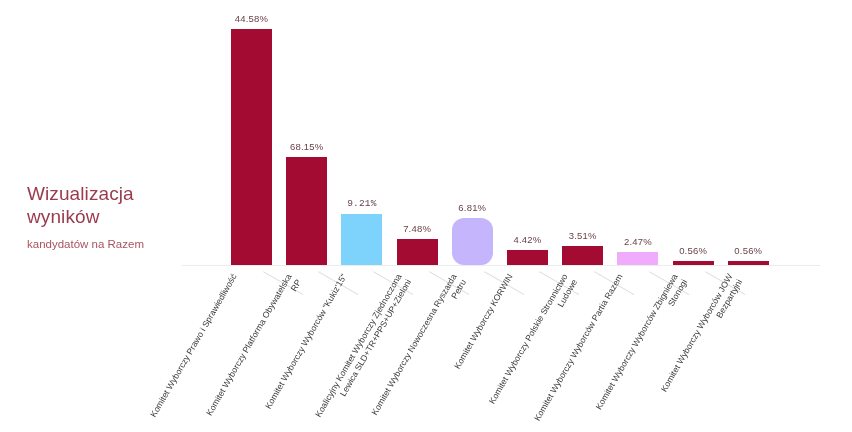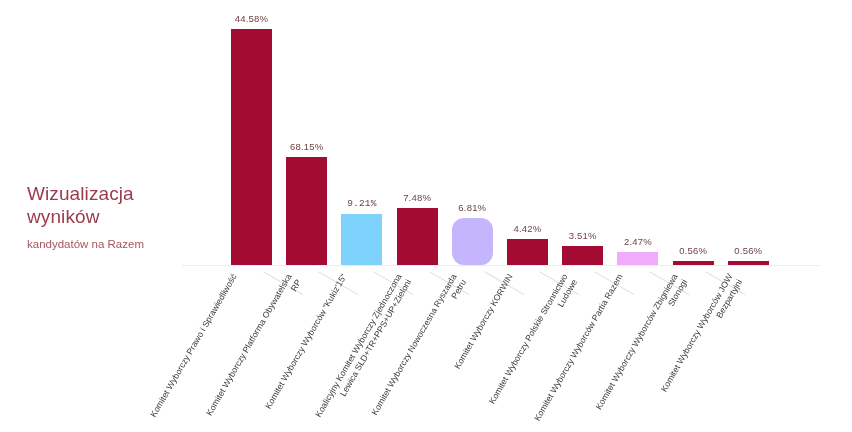--- a/index.html
+++ b/index.html
@@ -141,35 +141,35 @@
       <div class="cat" style="left: 284.7px;"><span>Komitet Wyborczy Platforma Obywatelska</span><br><span class="l2">RP</span></div>
       <div class="leader" style="left: 318.2px;"></div>
       <div class="bar-slot" style="left: 325.4px;">
         <div class="bar" style="height: 51px; background: #7dd3fc; font-family: Liberation Mono, monospace;">
           <div class="bar-value">9.21%</div>
         </div>
       </div>
       <div class="cat" style="left: 339.9px;"><span>Komitet Wyborczy Wyborców "Kukiz'15"</span></div>
       <div class="leader" style="left: 373.4px;"></div>
       <div class="bar-slot" style="left: 380.6px;">
-        <div class="bar" style="height: 57px; background: rgb(163, 11, 51);">
+        <div class="bar" style="height: 26px; background: rgb(163, 11, 51);">
           <div class="bar-value">7.48%</div>
         </div>
       </div>
       <div class="cat" style="left: 395.1px;"><span>Koalicyjny Komitet Wyborczy Zjednoczona</span><br><span class="l2">Lewica SLD+TR+PPS+UP+Zieloni</span></div>
       <div class="leader" style="left: 428.6px;"></div>
       <div class="bar-slot" style="left: 435.8px;">
         <div class="bar" style="height: 47px; background: #c4b5fd; border-radius: 12px;">
           <div class="bar-value">6.81%</div>
         </div>
       </div>
       <div class="cat" style="left: 450.3px;"><span>Komitet Wyborczy Nowoczesna Ryszarda</span><br><span class="l2">Petru</span></div>
       <div class="leader" style="left: 483.8px;"></div>
       <div class="bar-slot" style="left: 491px;">
-        <div class="bar" style="height: 26px; background: rgb(163, 11, 51);">
+        <div class="bar" style="height: 15px; background: rgb(163, 11, 51);">
           <div class="bar-value">4.42%</div>
         </div>
       </div>
       <div class="cat" style="left: 505.5px;"><span>Komitet Wyborczy KORWIN</span></div>
       <div class="leader" style="left: 539px;"></div>
       <div class="bar-slot" style="left: 546.2px;">
         <div class="bar" style="height: 18.5814px; background: rgb(163, 11, 51); text-align: right;">
           <div class="bar-value">3.51%</div>
         </div>
       </div>

